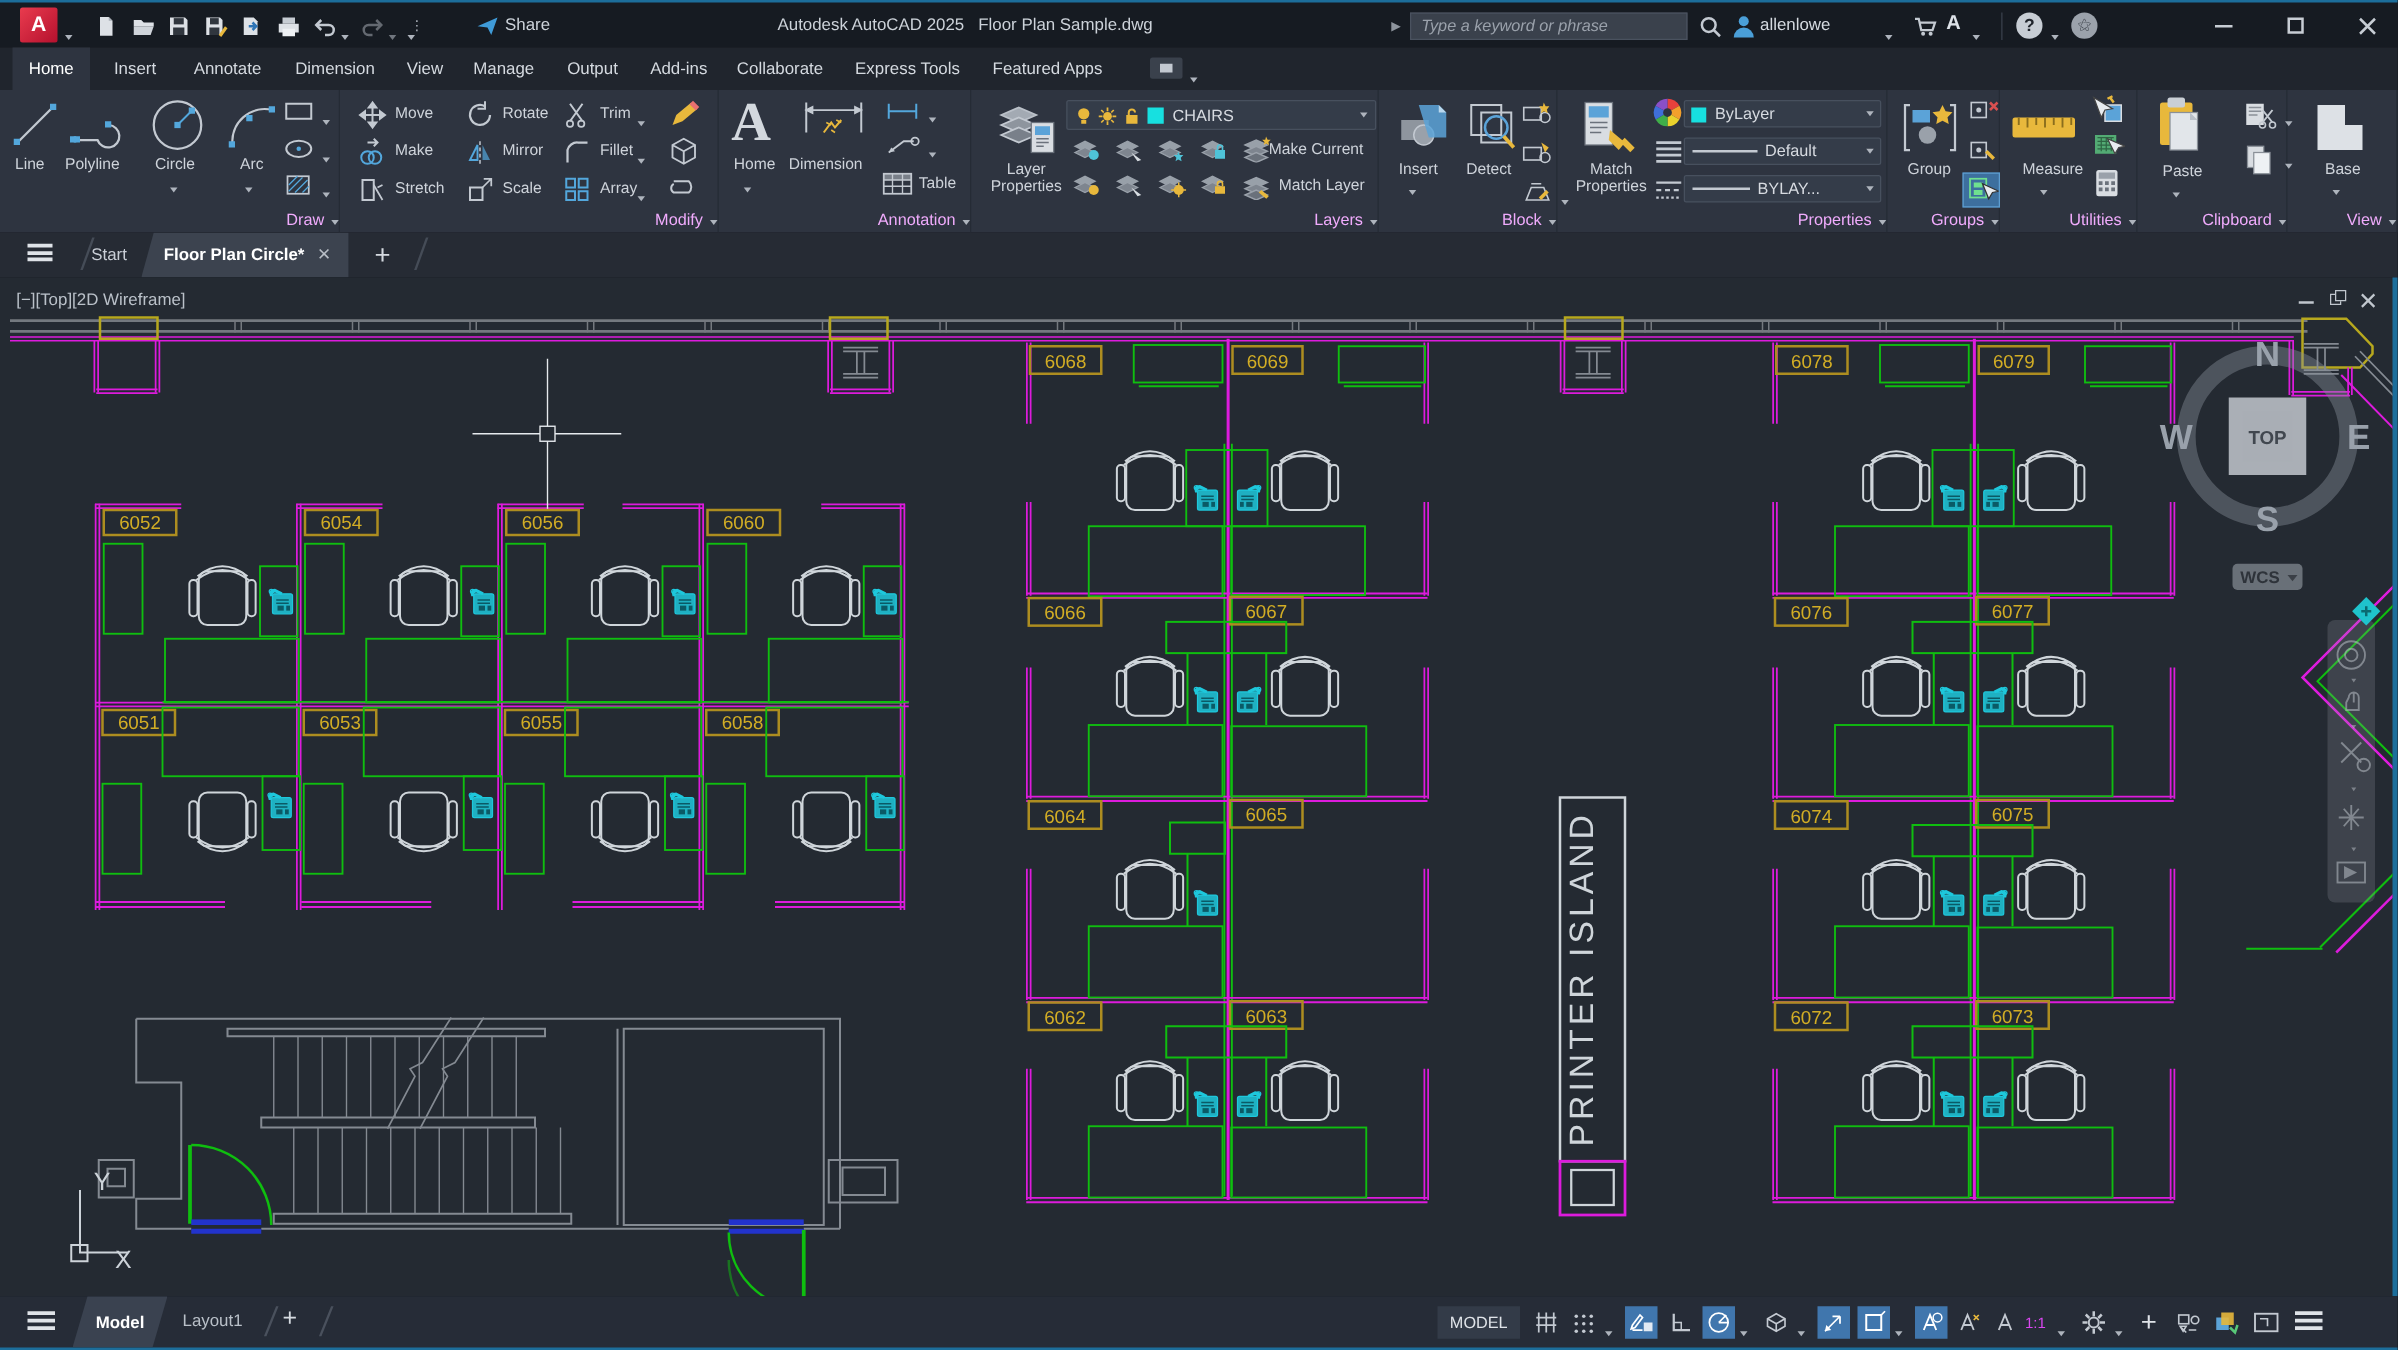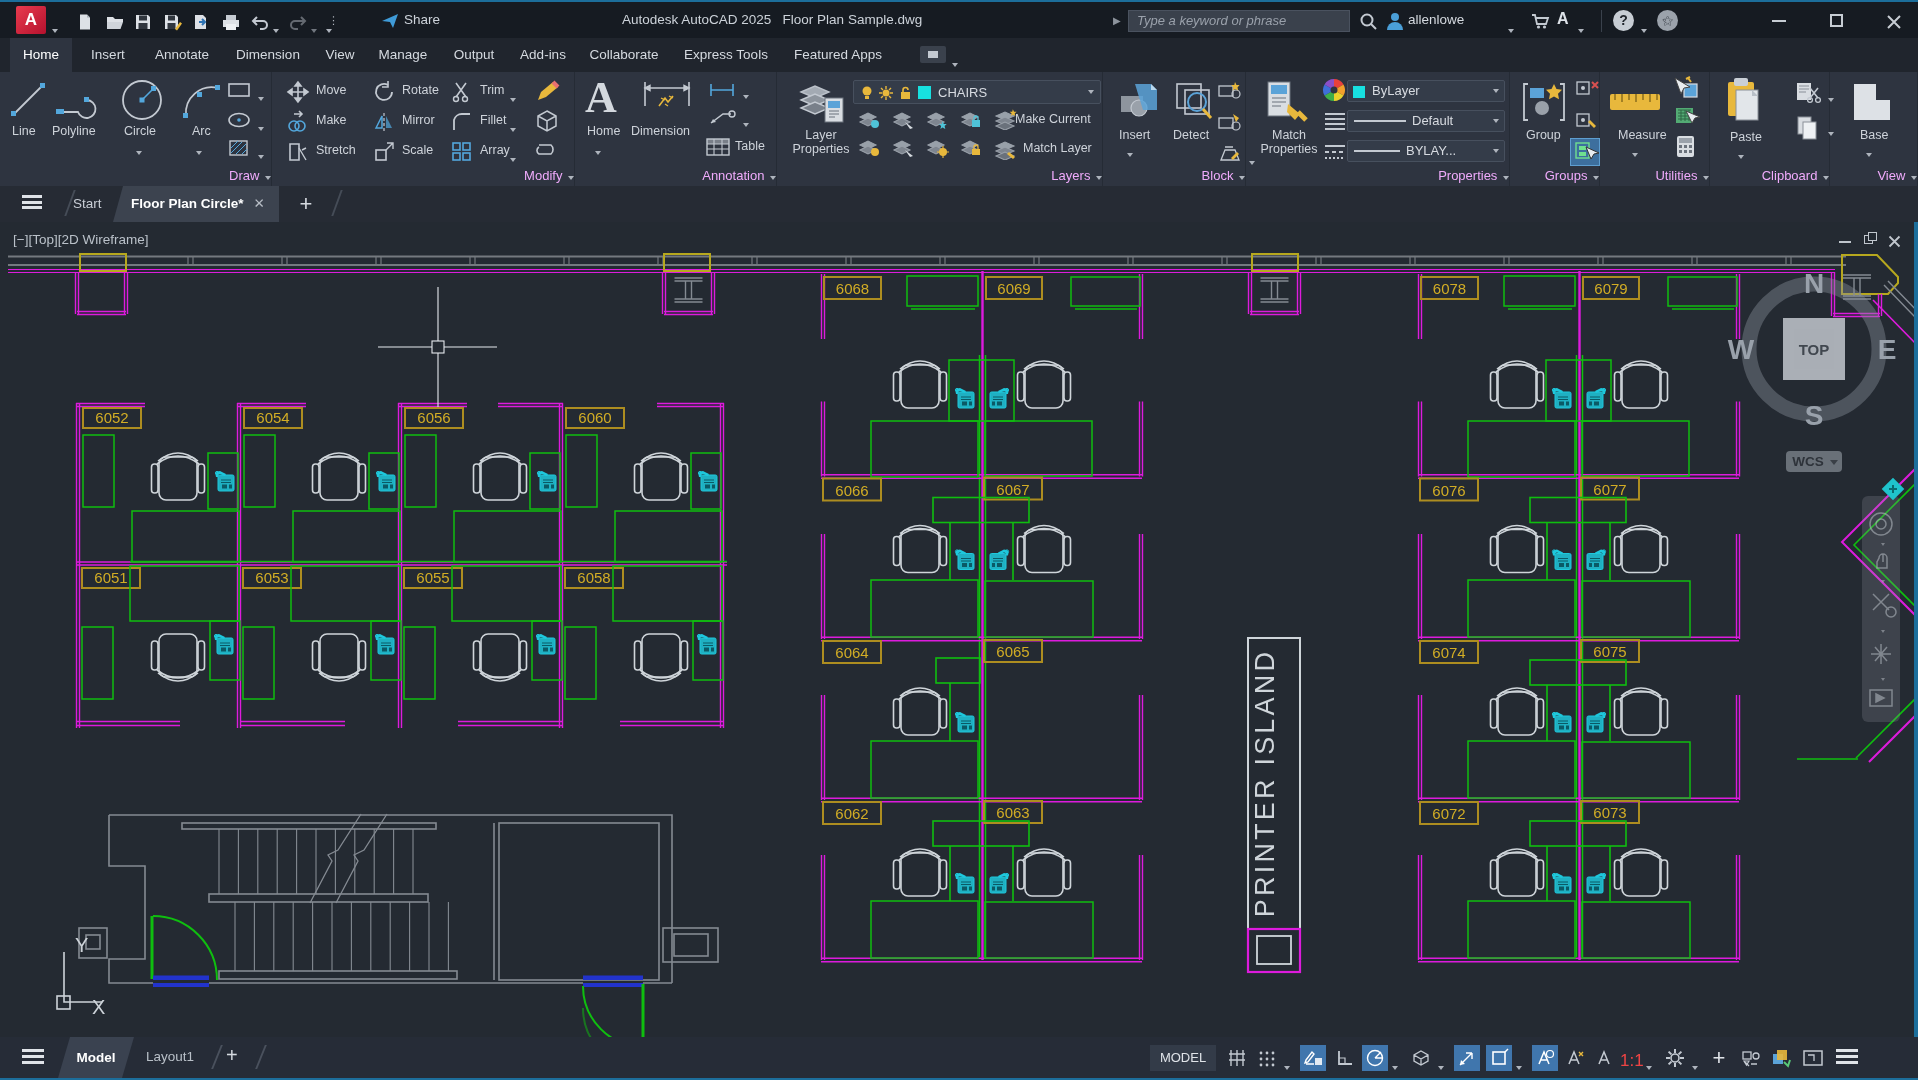--- a/index.html
+++ b/index.html
@@ -1218,21 +1218,21 @@
         <path d="M5,16 L10,4 L15,16 m-8,-4 h6" stroke="#fff" stroke-width="1.5" fill="none"></path>
         <circle cx="16" cy="6" r="3.5" stroke="#fff" stroke-width="1.2" fill="none"></circle>
       </svg></div>
     <div class="abs" style="left:1562px;top:8px;width:26px;height:26px;text-align:center"><svg class="ticn" width="22" height="20" viewBox="0 0 22 20" style="margin-top:3px">
         <path d="M5,16 L10,4 L15,16 m-8,-4 h6" stroke="#c3c9d1" stroke-width="1.5" fill="none"></path>
         <path d="M15,4 l4,4 m0,-4 l-4,4" stroke="#e8b83c" stroke-width="1.4"></path>
       </svg></div>
     <div class="abs" style="left:1592px;top:8px;width:26px;height:26px;text-align:center"><svg class="ticn" width="22" height="20" viewBox="0 0 22 20" style="margin-top:3px">
         <path d="M5,16 L10,4 L15,16 m-8,-4 h6" stroke="#c3c9d1" stroke-width="1.5" fill="none"></path>
       </svg></div>
-    <div class="abs" style="left:1620px;top:14px;color:#ef4444;font-size:17px">1:1</div>
+    <div class="abs" style="left:1620px;top:14px;color:#d946ef;font-size:12px">1:1</div>
     <div class="abs" style="left:1646px;top:19px"><span class="caret"></span></div>
     <div class="abs" style="left:1662px;top:8px;width:26px;height:26px;text-align:center"><svg class="ticn" width="22" height="22" viewBox="0 0 22 22" style="margin-top:2px">
         <circle cx="11" cy="11" r="4" stroke="#c3c9d1" stroke-width="1.6" fill="none"></circle>
         <g stroke="#c3c9d1" stroke-width="2">
           <path d="M11,2 v4 M11,16 v4 M2,11 h4 M16,11 h4 M4.6,4.6 l2.8,2.8 M14.6,14.6 l2.8,2.8 M17.4,4.6 l-2.8,2.8 M7.4,14.6 l-2.8,2.8"></path>
         </g>
       </svg></div>
     <div class="abs" style="left:1692px;top:19px"><span class="caret"></span></div>
     <div class="abs" style="left:1706px;top:8px;color:#dfe3e8;font-size:22px;width:26px;text-align:center">+</div>
     <div class="abs" style="left:1738px;top:8px;width:26px;height:26px;text-align:center"><svg class="ticn" width="22" height="20" viewBox="0 0 22 20" style="margin-top:3px">

